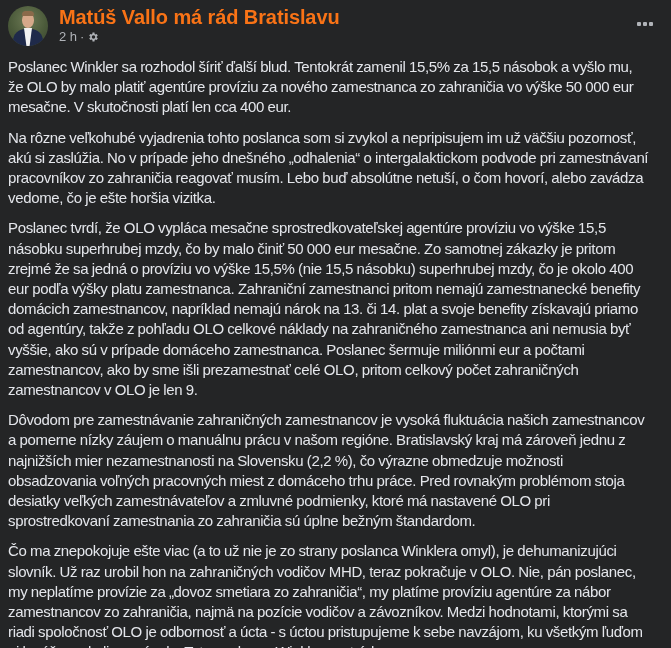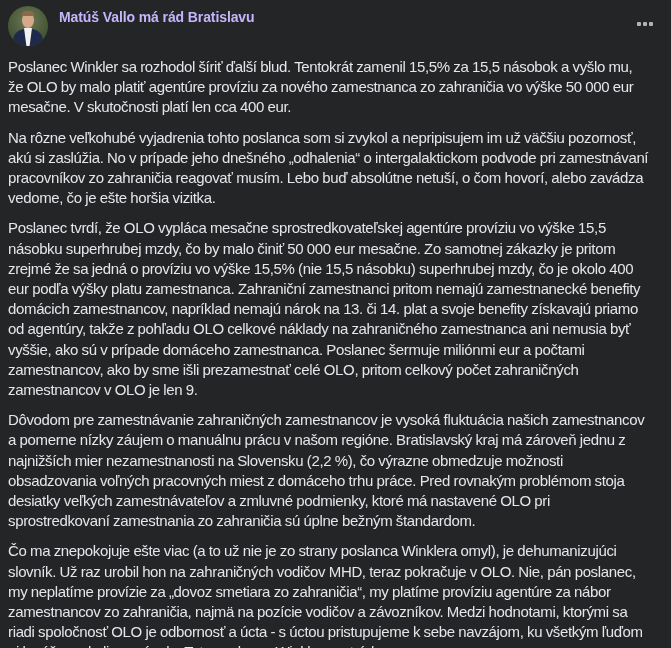--- a/index.html
+++ b/index.html
@@ -71,23 +71,23 @@
       width: 8px;
       height: 18px;
       background: #f2f2f2;
       clip-path: polygon(0 0, 100% 0, 70% 100%, 30% 100%);
     }
     .meta {
       margin-left: 11px;
       margin-top: 2px;
     }
     .author {
-      font-size: 14px;
+      font-size: 20px;
       font-weight: bold;
-      color: #c4b5fd;
+      color: #f97316;
       line-height: 18px;
       letter-spacing: -0.1px;
     }
     .subline {
       display: flex;
       align-items: center;
       margin-top: 3px;
       font-size: 13px;
       color: #b0b3b8;
       line-height: 16px;
@@ -141,20 +141,29 @@
 
   <div class="header">
     <div class="avatar">
       <div class="suit"></div>
       <div class="shirt"></div>
       <div class="head"></div>
       <div class="hair"></div>
     </div>
     <div class="meta">
       <div class="author">Matúš Vallo má rád Bratislavu</div>
+      <div class="subline">
+        <span>2 h</span>
+        <span class="dot">·</span>
+        <span class="gear">
+          <svg width="12" height="12" viewBox="0 0 24 24">
+            <path fill="#b0b3b8" d="M19.4 13a7.6 7.6 0 0 0 0-2l2.1-1.6-2-3.5-2.5 1a7.3 7.3 0 0 0-1.7-1L15 3h-4l-.4 2.9a7.3 7.3 0 0 0-1.7 1l-2.5-1-2 3.5L6.6 11a7.6 7.6 0 0 0 0 2l-2.1 1.6 2 3.5 2.5-1c.5.4 1.1.7 1.7 1L11 21h4l.4-2.9c.6-.3 1.2-.6 1.7-1l2.5 1 2-3.5L19.4 13zM13 15.5A3.5 3.5 0 1 1 13 8.5a3.5 3.5 0 0 1 0 7z"></path>
+          </svg>
+        </span>
+      </div>
     </div>
   </div>
 
   <div class="more-button">
     <span></span>
     <span></span>
     <span></span>
   </div>
 
   <div class="content">

